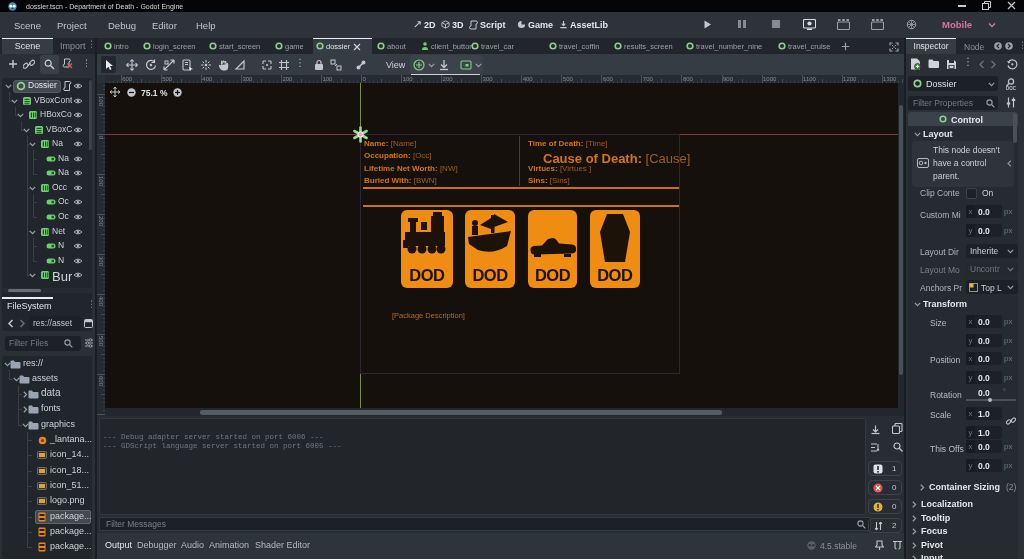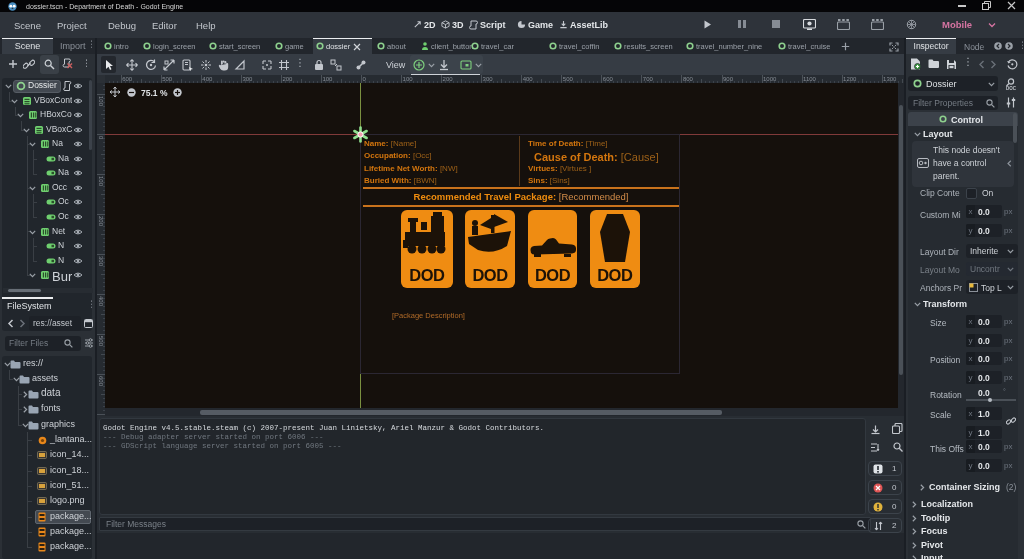--- a/index.html
+++ b/index.html
@@ -907,27 +907,26 @@
 <svg class="a" style="left:76px;top:13px" width="9" height="9" viewBox="0 0 9 9">
         <circle cx="4.5" cy="4.5" r="4.2" fill="#c3c7cd"></circle>
         <rect x="2" y="3.9" width="5" height="1.2" fill="#15100c"></rect>
         <rect x="3.9" y="2" width="1.2" height="5" fill="#15100c"></rect>
       </svg>
 <div class="a" style="left:267px;top:64.0px;font-size:8px;white-space:nowrap"><span style="color:#d4760e;font-weight:bold">Name:</span> <span style="color:#9c6018">[Name]</span></div>
 <div class="a" style="left:267px;top:76.30000000000001px;font-size:8px;white-space:nowrap"><span style="color:#d4760e;font-weight:bold">Occupation:</span> <span style="color:#9c6018">[Occ]</span></div>
 <div class="a" style="left:267px;top:88.5px;font-size:8px;white-space:nowrap"><span style="color:#d4760e;font-weight:bold">Lifetime Net Worth:</span> <span style="color:#9c6018">[NW]</span></div>
 <div class="a" style="left:267px;top:100.80000000000001px;font-size:8px;white-space:nowrap"><span style="color:#d4760e;font-weight:bold">Buried With:</span> <span style="color:#9c6018">[BWN]</span></div>
 <div class="a" style="left:431px;top:64.0px;font-size:8px;white-space:nowrap"><span style="color:#d4760e;font-weight:bold">Time of Death:</span> <span style="color:#9c6018">[Time]</span></div>
-<div class="a" style="left:437px;top:76.30000000000001px;font-size:11px;white-space:nowrap"><span style="color:#d4760e;font-weight:bold">Cause of Death:</span> <span style="color:#9c6018">[Cause]</span></div>
+<div class="a" style="left:446px;top:76.30000000000001px;font-size:13px;white-space:nowrap"><span style="color:#d4760e;font-weight:bold">Cause of Death:</span> <span style="color:#9c6018">[Cause]</span></div>
 <div class="a" style="left:431px;top:88.5px;font-size:8px;white-space:nowrap"><span style="color:#d4760e;font-weight:bold">Virtues:</span> <span style="color:#9c6018">[Virtues ]</span></div>
 <div class="a" style="left:431px;top:100.80000000000001px;font-size:8px;white-space:nowrap"><span style="color:#d4760e;font-weight:bold">Sins:</span> <span style="color:#9c6018">[Sins]</span></div>
 <div class="a" style="left:422px;top:61px;width:1px;height:50px;background:#5a3a1a"></div>
 <div class="a" style="left:266px;top:112.30000000000001px;width:316px;height:1.5px;background:#c8721c"></div>
 <div class="a" style="left:266px;top:130.3px;width:316px;height:1.5px;background:#c8721c"></div>
-<div class="a" style="left:266px;top:115.5px;width:316px;height:14px;text-align:center;font-size:9.5px;white-space:nowrap"><span style="color:#ef8c0e;font-weight:bold">Recommended Travel Package:</span> <span style="color:#d38d4a">[Recommended]</span></div>
 <div class="a" style="left:304px;top:135px;width:51.80000000000001px;height:77.5px;background:#ef8c12;border-radius:6px"></div>
       <svg class="a" style="left:304px;top:135px" width="51.80000000000001" height="77.5" viewBox="0 0 51.80000000000001 77.5">
         <g fill="#1c1208">
           <rect x="7" y="8" width="10" height="4"></rect>
           <rect x="9" y="12" width="6" height="12"></rect>
           <rect x="30" y="6" width="13" height="22"></rect>
           <rect x="32" y="2" width="9" height="5"></rect>
           <rect x="4" y="22" width="40" height="14"></rect>
           <rect x="2" y="30" width="5" height="8"></rect>
           <circle cx="11" cy="39" r="4.5"></circle>
@@ -965,21 +964,20 @@
         <text x="24.75" y="71" text-anchor="middle" font-family="Liberation Sans" font-weight="bold" font-size="16.5" fill="#1c1208" style="letter-spacing:-0.5px">DOD</text>
       </svg>
 <div class="a" style="left:295px;top:235.5px;font-size:7.5px;color:#b06a28;white-space:nowrap">[Package Description]</div>
 <div class="a" style="left:8px;top:333px;width:799px;height:8px;background:#23272d"></div>
 <div class="a" style="left:103px;top:334.5px;width:522px;height:5px;background:#565c64;border-radius:2px"></div>
 <div class="a" style="left:801px;top:8px;width:6px;height:325px;background:#23272d"></div>
 <div class="a" style="left:802px;top:30px;width:4px;height:270px;background:#4a5057;border-radius:2px"></div>
 </div>
 <div class="a" style="left:97px;top:416px;width:807px;height:117px;background:#282d33;overflow:hidden">
 <div class="a" style="left:2px;top:2px;width:767px;height:97px;background:#22262b;border:1px solid #32383f;border-radius:3px"></div>
-<div class="a" style="left:6px;top:8px;font-family:'Liberation Mono',monospace;font-size:7.5px;color:#d5d9dd;white-space:nowrap">Godot Engine v4.5.stable.steam (c) 2007-present Juan Linietsky, Ariel Manzur &amp; Godot Contributors.</div>
 <div class="a" style="left:6px;top:17px;font-family:'Liberation Mono',monospace;font-size:7.5px;color:#70777f;white-space:nowrap">--- Debug adapter server started on port 6006 ---</div>
 <div class="a" style="left:6px;top:26px;font-family:'Liberation Mono',monospace;font-size:7.5px;color:#70777f;white-space:nowrap">--- GDScript language server started on port 6005 ---</div>
 <div class="a" style="left:2px;top:101px;width:772px;height:14px;background:#1d2127;border:1px solid #343a41;border-radius:1px;color:#7a8088;font-size:8.5px;line-height:13px;padding-left:6px">Filter Messages</div>
 <svg class="a" style="left:760px;top:104px" width="9" height="9" viewBox="0 0 9 9">
         <circle cx="3.5" cy="3.5" r="2.6" fill="none" stroke="#9aa0a7" stroke-width="1.1"></circle>
         <path d="M5.6 5.6 L8.4 8.4" stroke="#9aa0a7" stroke-width="1.2"></path>
       </svg>
 <svg class="a" style="left:773px;top:8px" width="11" height="11" viewBox="0 0 11 11">
         <path d="M5.5 8 V1.5 M3 5.5 l2.5 2.5 2.5-2.5" stroke="#c3c7cd" stroke-width="1.2" fill="none"></path>
         <path d="M1.5 9.5 h8" stroke="#c3c7cd" stroke-width="1.2"></path>
@@ -1014,20 +1012,39 @@
         <circle cx="5" cy="5" r="4.5" fill="#e0b23c"></circle>
         <rect x="4.3" y="2" width="1.4" height="4" fill="#24282e"></rect>
         <rect x="4.3" y="7" width="1.4" height="1.4" fill="#24282e"></rect>
       </svg>
       <div class="a" style="left:795px;top:85.5px;font-size:8px;color:#c3c7cd">0</div>
 <div class="a" style="left:771px;top:102px;width:34px;height:15px;border:1px solid #3c434b;border-radius:4px"></div>
       <svg class="a" style="left:777px;top:104.5px" width="9" height="10" viewBox="0 0 9 10">
         <path d="M2.5 1 v8 M2.5 9 L1 7 M2.5 9 L4 7 M6.5 9 V1 M6.5 1 L5 3 M6.5 1 L8 3" stroke="#c3c7cd" stroke-width="1.1" fill="none"></path>
       </svg>
       <div class="a" style="left:795px;top:104.5px;font-size:8px;color:#c3c7cd">2</div>
+</div>
+<div class="a" style="left:97px;top:533px;width:807px;height:26px;background:#2e343b;overflow:hidden">
+<div class="a" style="left:8px;top:7px;font-size:9px;color:#e4e7ea;white-space:nowrap">Output</div>
+<div class="a" style="left:40px;top:7px;font-size:9px;color:#b6bac0;white-space:nowrap">Debugger</div>
+<div class="a" style="left:84px;top:7px;font-size:9px;color:#b6bac0;white-space:nowrap">Audio</div>
+<div class="a" style="left:112px;top:7px;font-size:9px;color:#b6bac0;white-space:nowrap">Animation</div>
+<div class="a" style="left:158px;top:7px;font-size:9px;color:#b6bac0;white-space:nowrap">Shader Editor</div>
+<svg class="a" style="left:710px;top:8px" width="9" height="9" viewBox="0 0 9 9">
+        <circle cx="4.5" cy="4.5" r="4.2" fill="#5a6169"></circle>
+        <circle cx="2.8" cy="4.2" r="1.3" fill="#2e343b"></circle>
+        <circle cx="6.2" cy="4.2" r="1.3" fill="#2e343b"></circle>
+      </svg>
+<div class="a" style="left:723px;top:7.5px;font-size:8.5px;color:#8b9199">4.5.stable</div>
+<svg class="a" style="left:778px;top:7px" width="9" height="11" viewBox="0 0 9 11">
+        <path d="M2 1 h5 v4 l1.5 2 h-8 l1.5-2 z M4.5 7 v3" stroke="#c3c7cd" stroke-width="1.1" fill="none"></path>
+      </svg>
+<svg class="a" style="left:795px;top:7px" width="11" height="10" viewBox="0 0 11 10">
+        <path d="M1 1.5 h9 M3 1.5 v6 a1.5 1.5 0 0 0 1.5 1.5 M8 1.5 v6 a1.5 1.5 0 0 1 -1.5 1.5" stroke="#c3c7cd" stroke-width="1.1" fill="none"></path>
+      </svg>
 </div>
 <div class="a" style="left:904px;top:38px;width:2px;height:521px;background:#1a1e24"></div>
 <div class="a" style="left:906px;top:38px;width:118px;height:521px;background:#2b3036;overflow:hidden">
 <div class="a" style="left:0;top:0;width:118px;height:16px;background:#22262c"></div>
 <div class="a" style="left:0;top:0;width:50px;height:16px;background:#363c44;border-top:1px solid #eceef0;color:#dfe2e5;font-size:8.5px;text-align:center;line-height:15px">Inspector</div>
 <div class="a dim" style="left:58px;top:3.5px;font-size:8.5px">Node</div>
 <svg class="a" style="left:88px;top:4px" width="8" height="8" viewBox="0 0 8 8">
         <circle cx="4" cy="4" r="3.8" fill="#9aa0a7"></circle>
         <path d="M5 2 L3 4 L5 6" stroke="#22262c" stroke-width="1.2" fill="none"></path>
       </svg>

